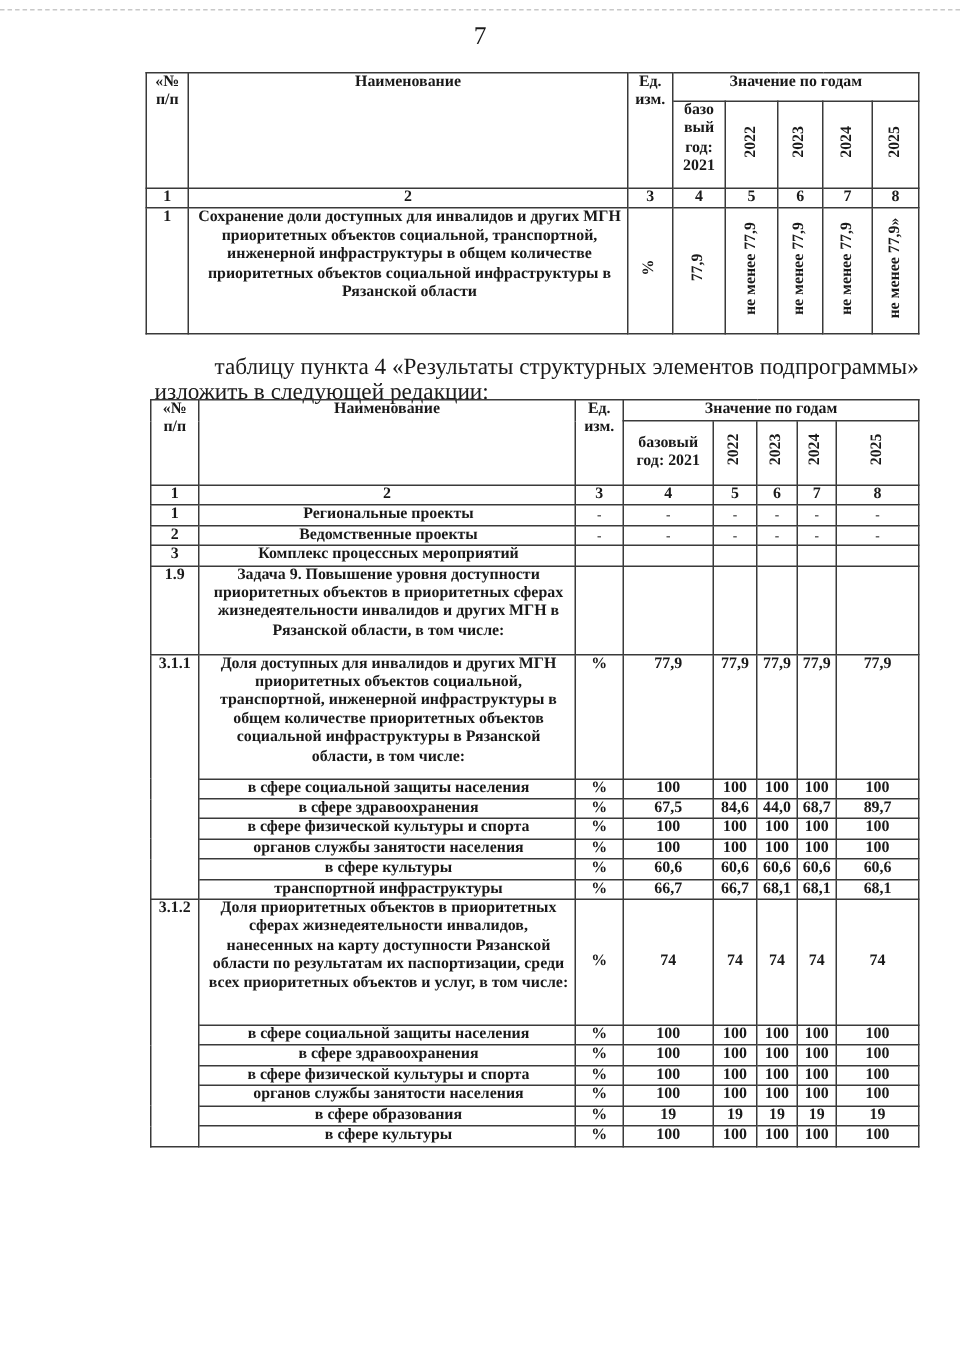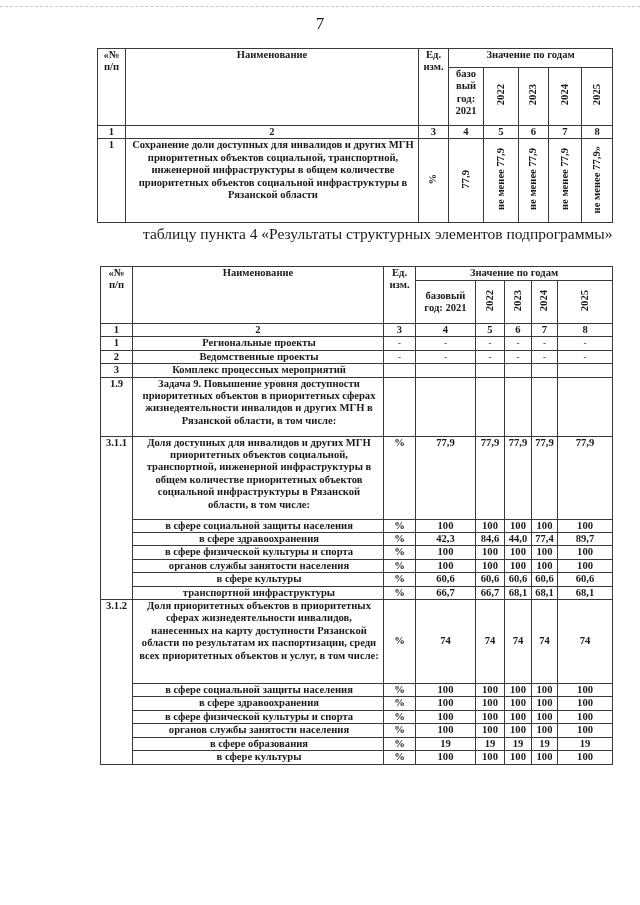--- a/index.html
+++ b/index.html
@@ -67,22 +67,23 @@
     <td class="mid"><span class="rot">%</span></td>
     <td class="mid"><span class="rot">77,9</span></td>
     <td class="mid"><span class="rot">не менее 77,9</span></td>
     <td class="mid"><span class="rot">не менее 77,9</span></td>
     <td class="mid"><span class="rot">не менее 77,9</span></td>
     <td class="mid"><span class="rot">не менее 77,9»</span></td>
   </tr>
 </tbody>
   </table>
 
-<div class="para" style="top:225px">
+<div class="para" style="top:236px">
   <div class="indent">таблицу пункта 4 «Результаты структурных элементов подпрограммы»</div>
+  <div>изложить в следующей редакции:</div>
 </div>
 
 <table id="t2">
   <colgroup>
     <col style="width:32px">
       <col style="width:251px">
       <col style="width:32px">
     <col style="width:60px">
       <col style="width:29px">
       <col style="width:27px">
@@ -171,24 +172,24 @@
     <td>%</td>
     <td>100</td>
     <td>100</td>
     <td>100</td>
     <td>100</td>
     <td>100</td>
   </tr>
   <tr style="height:13px">
     <td class="name">в сфере здравоохранения</td>
     <td>%</td>
-    <td>42,3</td>
+    <td>67,5</td>
     <td>84,6</td>
     <td>44,0</td>
-    <td>77,4</td>
+    <td>68,7</td>
     <td>89,7</td>
   </tr>
   <tr style="height:13px">
     <td class="name">в сфере физической культуры и спорта</td>
     <td>%</td>
     <td>100</td>
     <td>100</td>
     <td>100</td>
     <td>100</td>
     <td>100</td>

